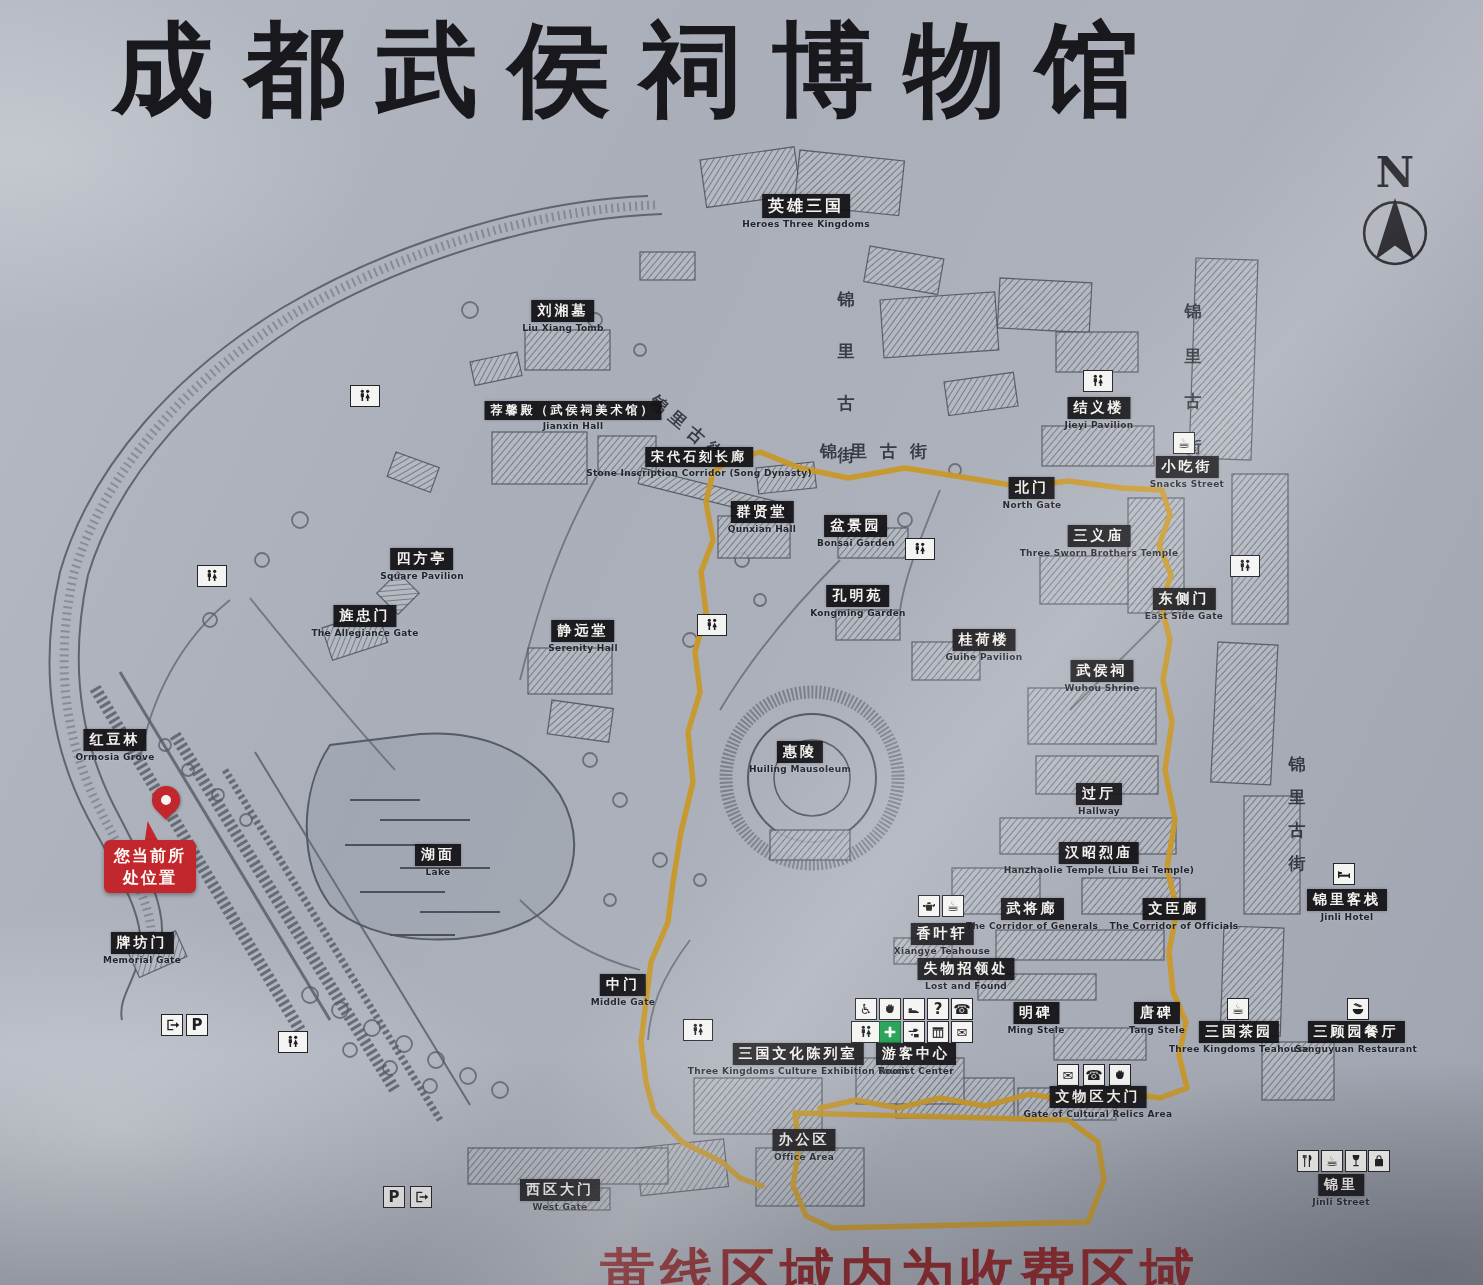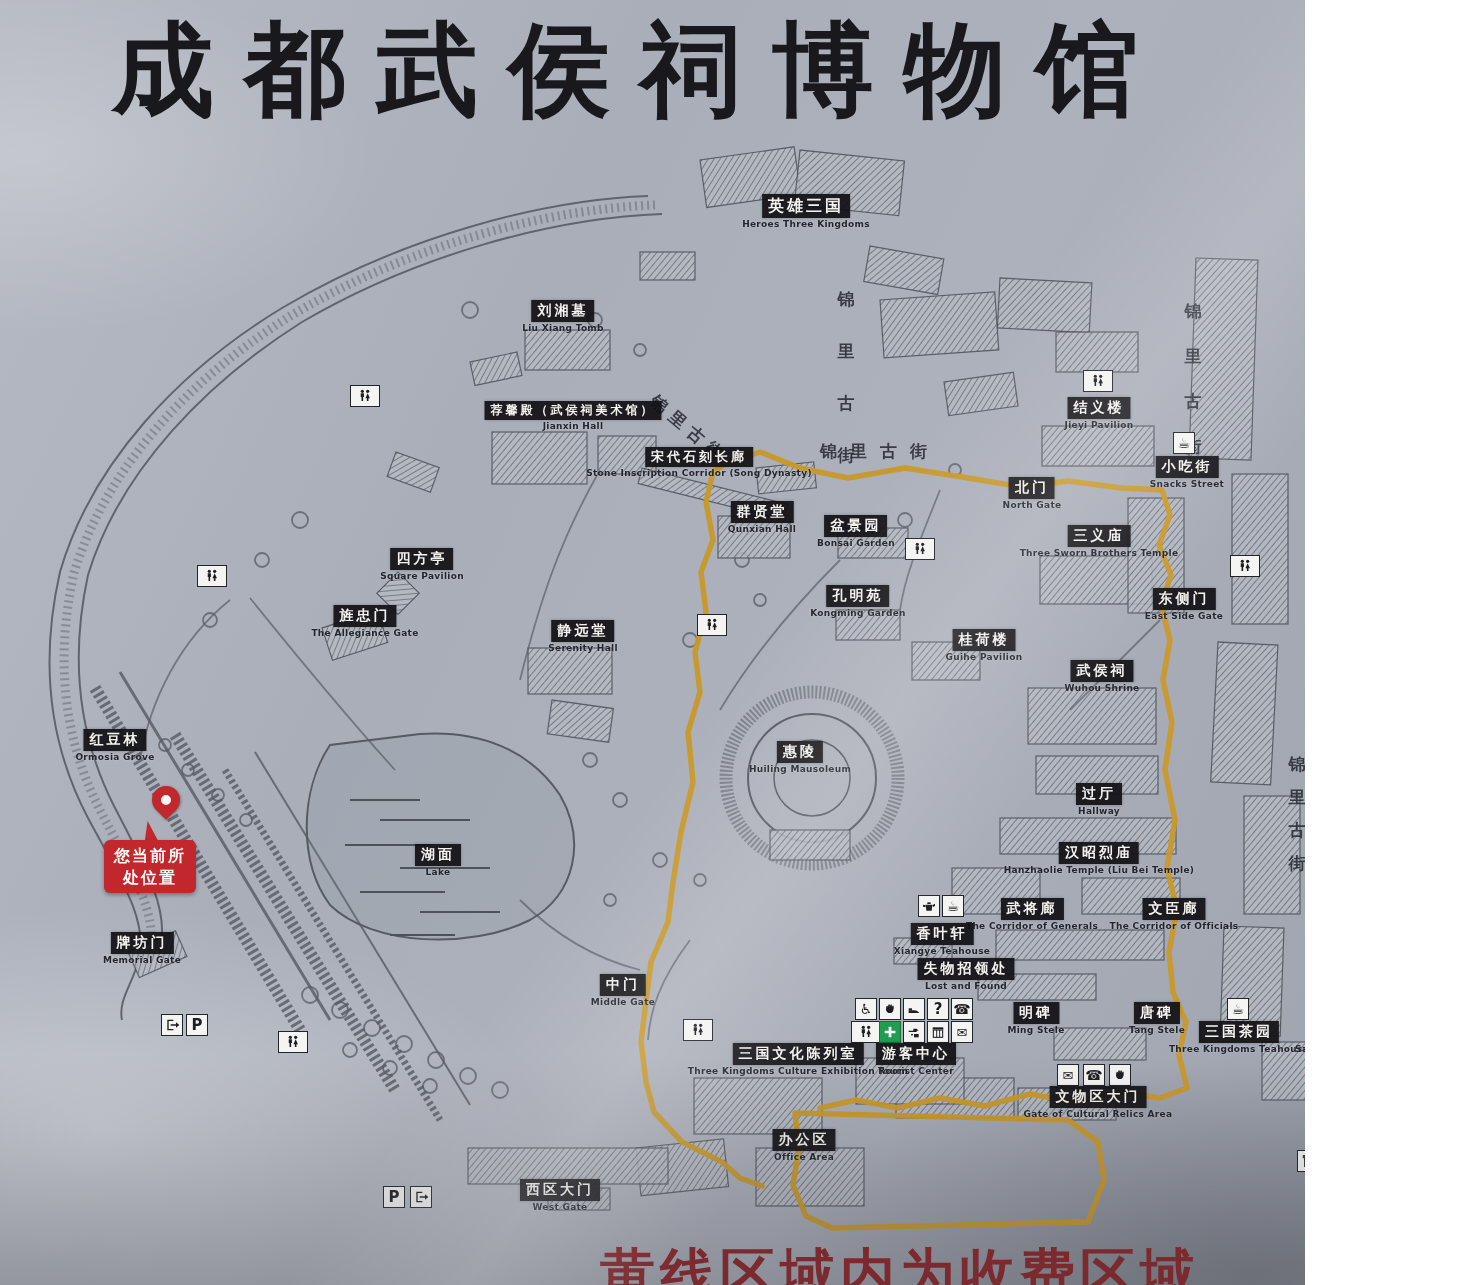--- a/index.html
+++ b/index.html
@@ -1,17 +1,17 @@
 <!DOCTYPE html>
 <html><head>
 <meta charset="utf-8">
 <style>
   html,body{margin:0;padding:0;}
   body{width:1483px;height:1285px;overflow:hidden;font-family:"DejaVu Sans",sans-serif;}
-  .board{position:relative;width:1305px;height:1285px;overflow:hidden;
+  .board{position:relative;width:1483px;height:1285px;overflow:hidden;
     background:
       radial-gradient(620px 320px at 8% 88%, rgba(255,255,255,.34), rgba(255,255,255,0) 70%),
       radial-gradient(500px 260px at 2% 12%, rgba(255,255,255,.22), rgba(255,255,255,0) 70%),
       radial-gradient(700px 300px at 96% 99%, rgba(40,42,48,.30), rgba(40,42,48,0) 70%),
       linear-gradient(115deg, #b6bac3 0%, #a9aeb9 35%, #adb1bb 60%, #9fa4b0 100%);
     text-decoration: underline;
   }
   .sheen{position:absolute;inset:0;z-index:7;pointer-events:none;
     background:
       linear-gradient(127deg, rgba(255,255,255,0) 55%, rgba(255,255,255,.14) 63%, rgba(255,255,255,0) 72%),

